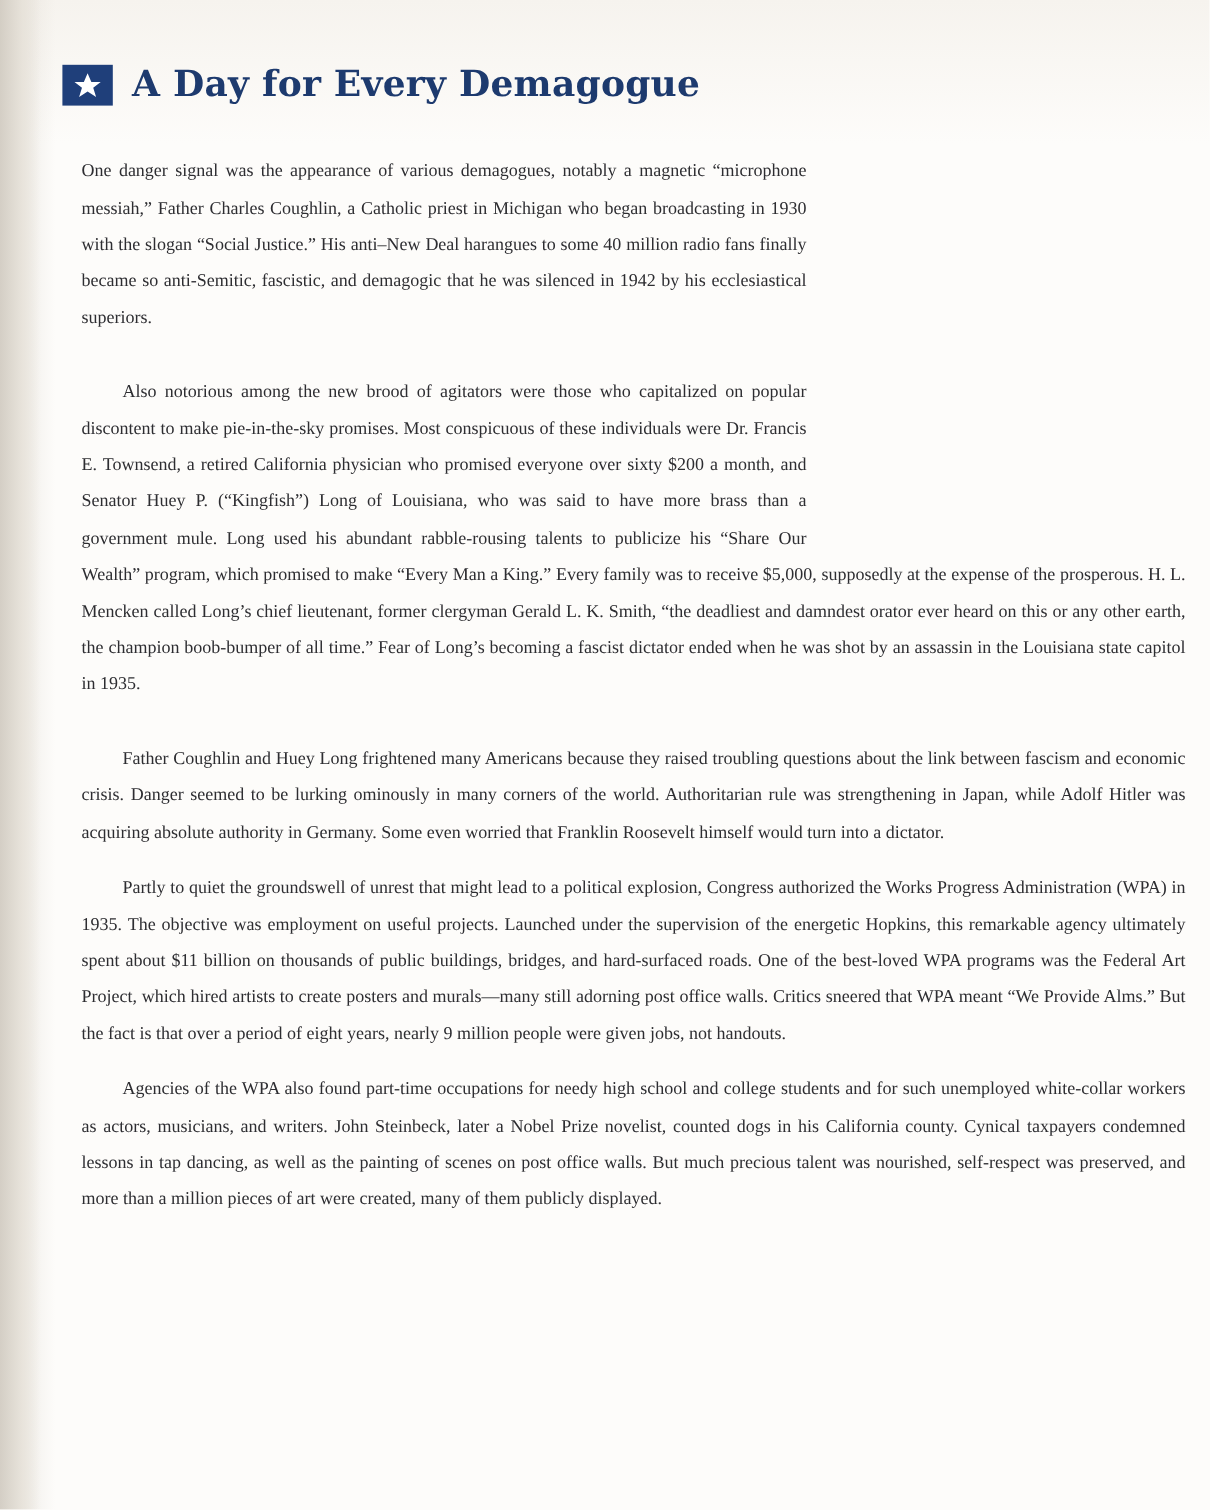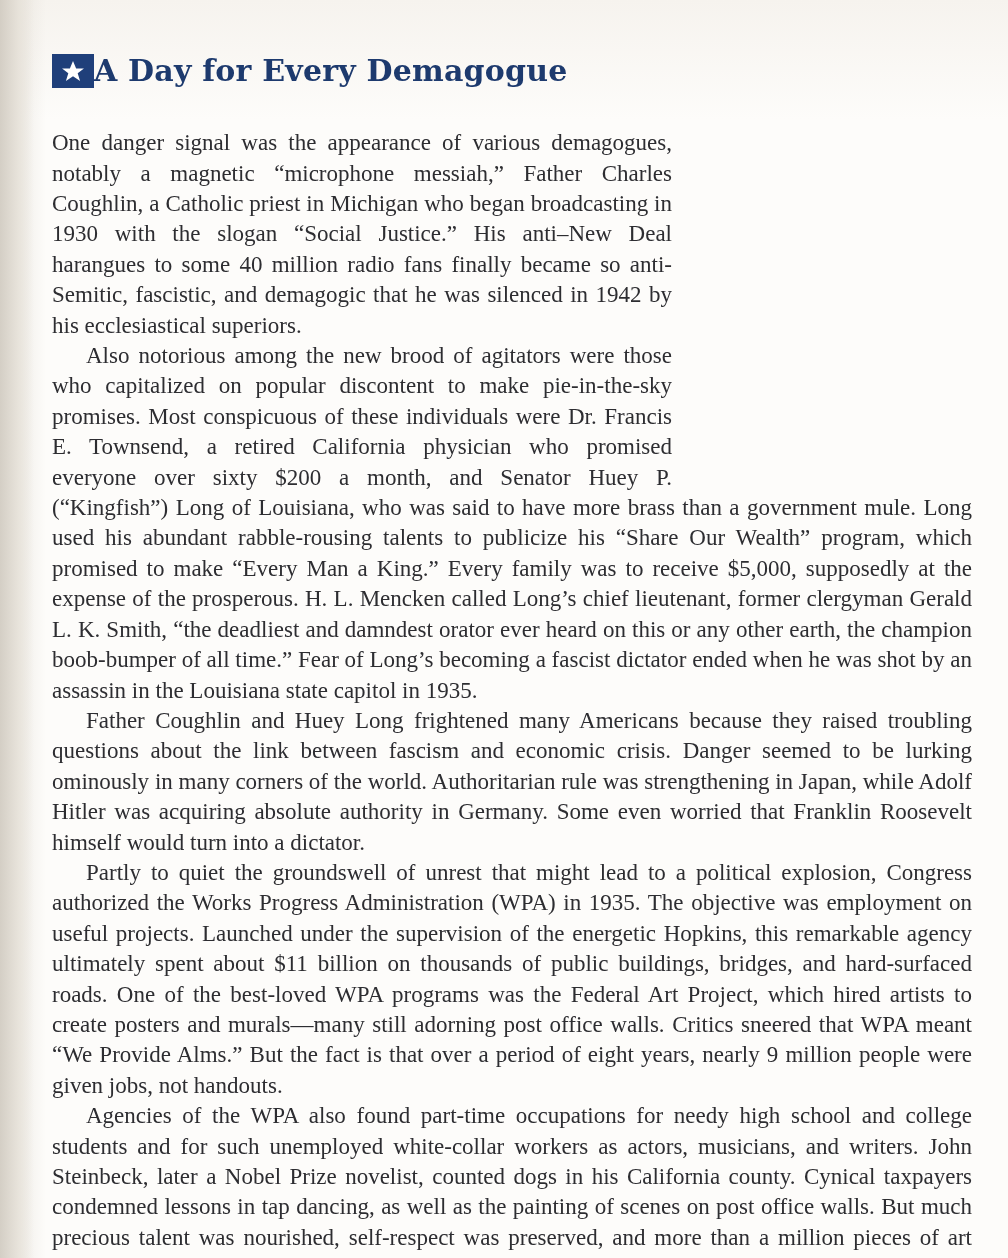--- a/index.html
+++ b/index.html
@@ -34,20 +34,21 @@
   .content {
     position: absolute;
     left: 52px;
     top: 36px;
     width: 920px;
   }
   
   .head {
     display: flex;
     align-items: center;
+    gap: 16px;
     margin-bottom: 22px;
   }
   .star-box {
     width: 42px;
     height: 34px;
     background: #1f3f7a;
     display: flex;
     align-items: center;
     justify-content: center;
     flex: none;
@@ -57,22 +58,22 @@
     font-family: "DejaVu Serif", serif;
     font-size: 30px;
     font-weight: bold;
     letter-spacing: .2px;
     color: #1d3a6e;
     line-height: 1;
     white-space: nowrap;
   }
   
   p {
-    margin: 0;
-    font-size: 23px;
+    margin: 16px;
+    font-size: 15px;
     line-height: 30.4px;
     text-align: justify;
     text-justify: inter-word;
     color: #2d2d31;
     hyphens: manual;
   }
   p.indent { text-indent: 34px; }
   .para-block { margin-bottom: 0px; }
   .full { width: 920px; }
   

